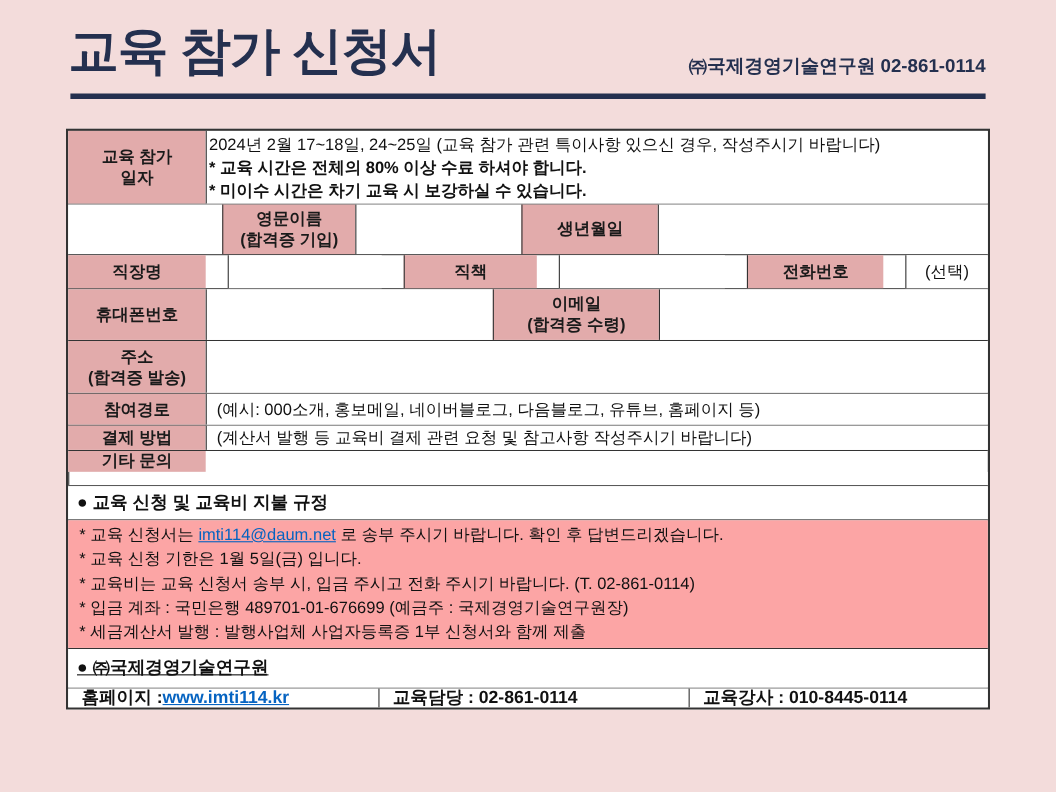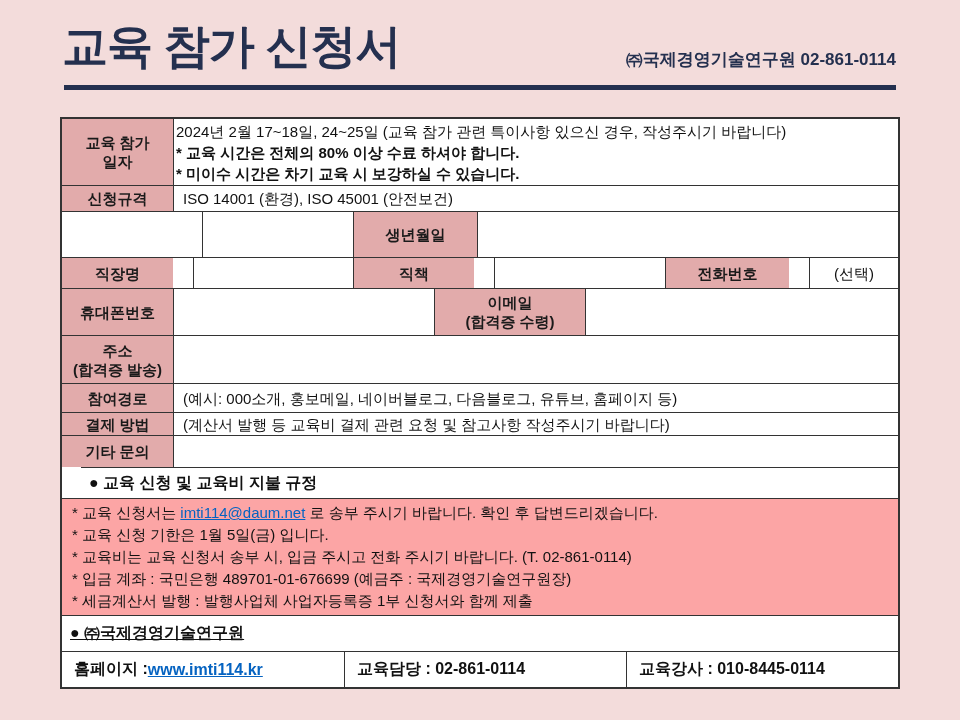--- a/index.html
+++ b/index.html
@@ -59,36 +59,36 @@
   .note-line { white-space:nowrap; }
 
   .footer-cell {
     background:#fff; font-weight:bold; font-size:16px;
     align-items:center; padding:0 12px; white-space:nowrap;
   }
 
   .link { color:#0563c1; text-decoration:underline; cursor:pointer; }
 
   
-  .w-label { width:111px; }
+  .w-label { width:125px; }
   .w-c2 { width:140px; }
   .w-c3 { width:121px; }
   .w-c4 { width:151px; }
   .w-c5 { width:124px; }
   .w-m2 { width:261px; }
   .w-m3 { width:151px; }
   .w-f1 { width:282px; }
   .w-f2 { width:282px; }
 
   
   .h-r1 { height:66px; }  .h-r2 { height:26px; }  .h-r3 { height:46px; }
   .h-r4 { height:31px;gap:20px; }  .h-r5 { height:47px; }  .h-r6 { height:48px; }
-  .h-r7 { height:29px; }  .h-r8 { height:23px; }  .h-r9 { height:32px; }
-  .h-r10 { height:31px;margin-left:19px; } .h-r11 { height:117px; } .h-r12 { height:36px;text-decoration:underline; }
-  .h-r13 { height:36px; }
+  .h-r7 { height:29px; }  .h-r8 { height:23px; }  .h-r9 { height:32px;flex-direction:column; }
+  .h-r10 { height:31px; } .h-r11 { height:117px; } .h-r12 { height:36px;text-decoration:underline; }
+  .h-r13 { height:18px; }
 </style>
 </head>
 <body>
 
 <div class="page">
 
   <div class="page-title">교육 참가 신청서</div>
   <div class="org-contact">㈜국제경영기술연구원 02-861-0114</div>
   <div class="header-rule"></div>
 
@@ -97,27 +97,25 @@
     <div class="row h-r1">
       <div class="cell label w-label">교육 참가
 일자</div>
       <div class="cell value multi grow">
         <span>2024년 2월 17~18일, 24~25일 (교육 참가 관련 특이사항 있으신 경우, 작성주시기 바랍니다)</span>
         <span class="b">* 교육 시간은 전체의 80% 이상 수료 하셔야 합니다.</span>
         <span class="b">* 미이수 시간은 차기 교육 시 보강하실 수 있습니다.</span>
       </div>
     </div>
 
-    <div class="row h-r2">
-      <div class="cell label w-label">신청규격</div>
-      <div class="cell value grow">ISO 14001 (환경), ISO 45001 (안전보건)</div>
-    </div>
 
     <div class="row h-r3">
       <div class="cell value w-c2"></div>
+      <div class="cell label w-c3">영문이름
+(합격증 기입)</div>
       <div class="cell value w-c4"></div>
       <div class="cell label w-c5">생년월일</div>
       <div class="cell value grow"></div>
     </div>
 
     <div class="row h-r4">
       <div class="cell label w-label">직장명</div>
       <div class="cell value w-c2"></div>
       <div class="cell label w-c3">직책</div>
       <div class="cell value w-c4"></div>

